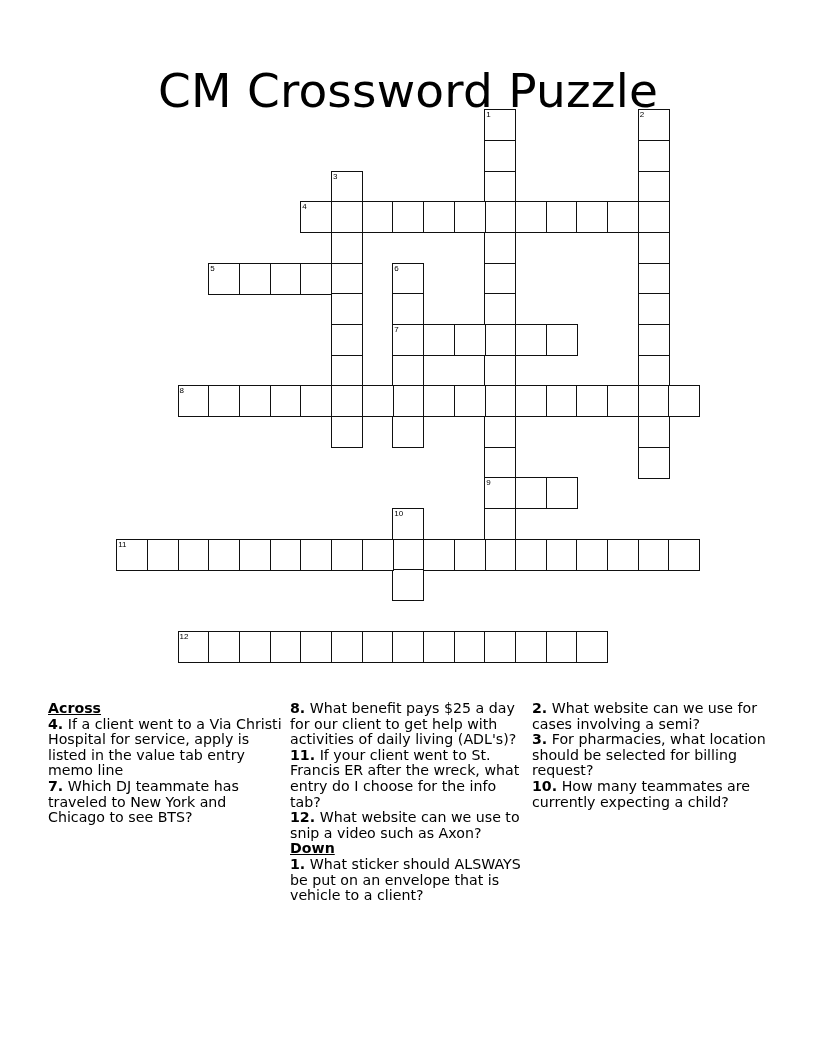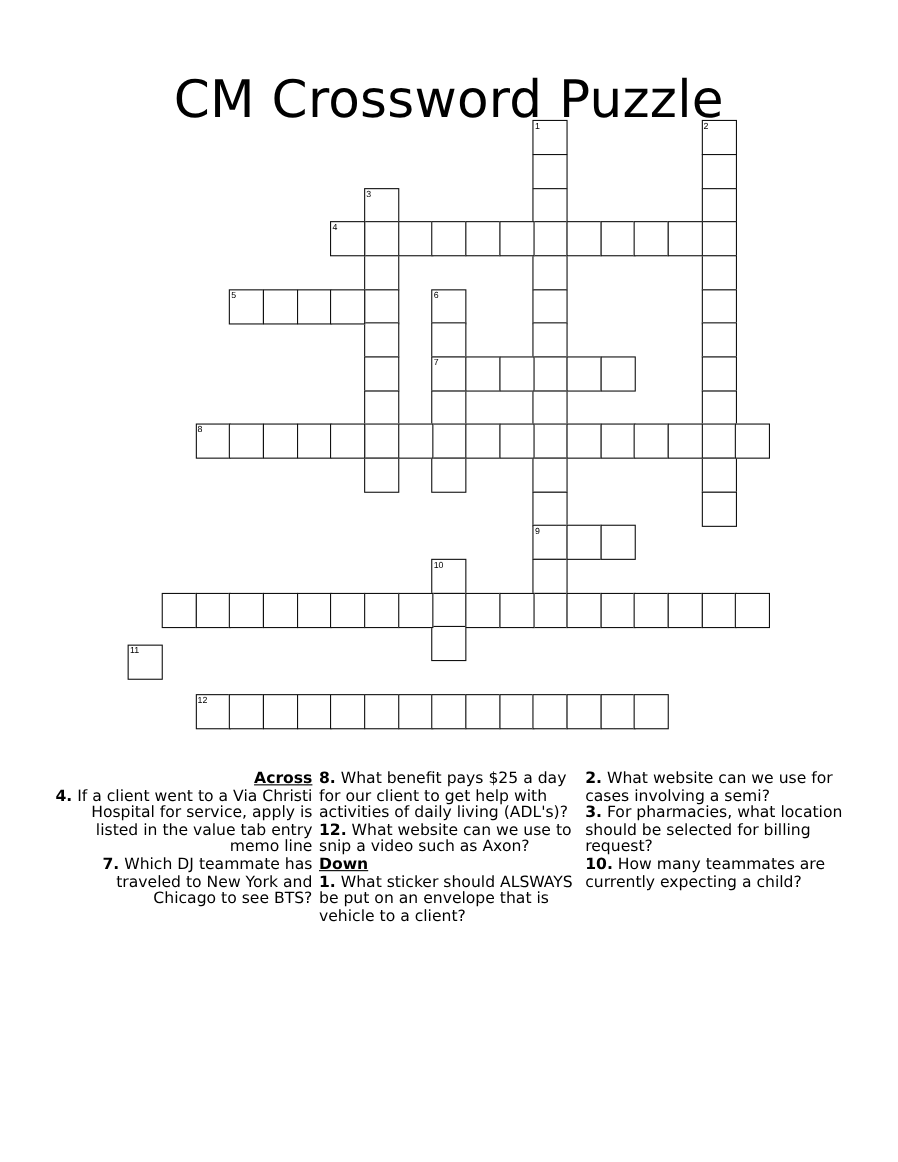--- a/index.html
+++ b/index.html
@@ -20,21 +20,21 @@
     position: absolute; left: 1px; top: 0px; font-size: 8px; line-height: 9px;
     font-family: "Liberation Sans", sans-serif;
   }
   .clues {
     position: absolute; top: 701px; width: 236px;
     font-size: 14.2px; line-height: 15.6px;
   }
   .clues .hdr { font-weight: bold; text-decoration: underline; display: block; }
   .clue { display: block; }
   .clue b { font-weight: bold; }
-  #col-a { left: 48px; text-align: right; }
+  #col-a { left: 48px; }
   #col-b { left: 290px; }
   #col-c { left: 532px; }
 </style>
 </head>
 <body>
 
 <h1 class="title">CM Crossword Puzzle</h1>
 
 <div class="grid" id="grid">
     <div class="cell" style="left: 484.29px; top: 109.25px;">
@@ -127,21 +127,21 @@
     <div class="cell" style="left: 576.3px; top: 385.28px;"></div>
     <div class="cell" style="left: 606.97px; top: 385.28px;"></div>
     <div class="cell" style="left: 668.31px; top: 385.28px;"></div>
     <div class="cell" style="left: 514.96px; top: 477.29px;"></div>
     <div class="cell" style="left: 545.63px; top: 477.29px;"></div>
     <div class="cell" style="left: 392.28px; top: 507.96px;">
       <span class="num">10</span>
     </div>
     <div class="cell" style="left: 392.28px; top: 538.63px;"></div>
     <div class="cell" style="left: 392.28px; top: 569.3px;"></div>
-    <div class="cell" style="left: 116.25px; top: 538.63px; margin-top: 47px;">
+    <div class="cell" style="left: 116.25px; top: 538.63px;">
       <span class="num">11</span>
     </div>
     <div class="cell" style="left: 146.92px; top: 538.63px;"></div>
     <div class="cell" style="left: 177.59px; top: 538.63px;"></div>
     <div class="cell" style="left: 208.26px; top: 538.63px;"></div>
     <div class="cell" style="left: 238.93px; top: 538.63px;"></div>
     <div class="cell" style="left: 269.6px; top: 538.63px;"></div>
     <div class="cell" style="left: 300.27px; top: 538.63px;"></div>
     <div class="cell" style="left: 330.94px; top: 538.63px;"></div>
     <div class="cell" style="left: 361.61px; top: 538.63px;"></div>
@@ -172,20 +172,21 @@
   </div>
 
 <div class="clues" id="col-a">
   <span class="hdr">Across</span>
   <span class="clue"><b>4.</b><span> If a client went to a Via Christi Hospital for service, apply is listed in the value tab entry memo line</span></span>
   <span class="clue"><b>7.</b><span> Which DJ teammate has traveled to New York and Chicago to see BTS?</span></span>
 </div>
 
 <div class="clues" id="col-b">
   <span class="clue"><b>8.</b><span> What benefit pays $25 a day for our client to get help with activities of daily living (ADL's)?</span></span>
+  <span class="clue"><b>11.</b><span> If your client went to St. Francis ER after the wreck, what entry do I choose for the info tab?</span></span>
   <span class="clue"><b>12.</b><span> What website can we use to snip a video such as Axon?</span></span>
   <span class="hdr">Down</span>
   <span class="clue"><b>1.</b><span> What sticker should ALSWAYS be put on an envelope that is vehicle to a client?</span></span>
 </div>
 
 <div class="clues" id="col-c">
   <span class="clue"><b>2.</b><span> What website can we use for cases involving a semi?</span></span>
   <span class="clue"><b>3.</b><span> For pharmacies, what location should be selected for billing request?</span></span>
   <span class="clue"><b>10.</b><span> How many teammates are currently expecting a child?</span></span>
 </div>

